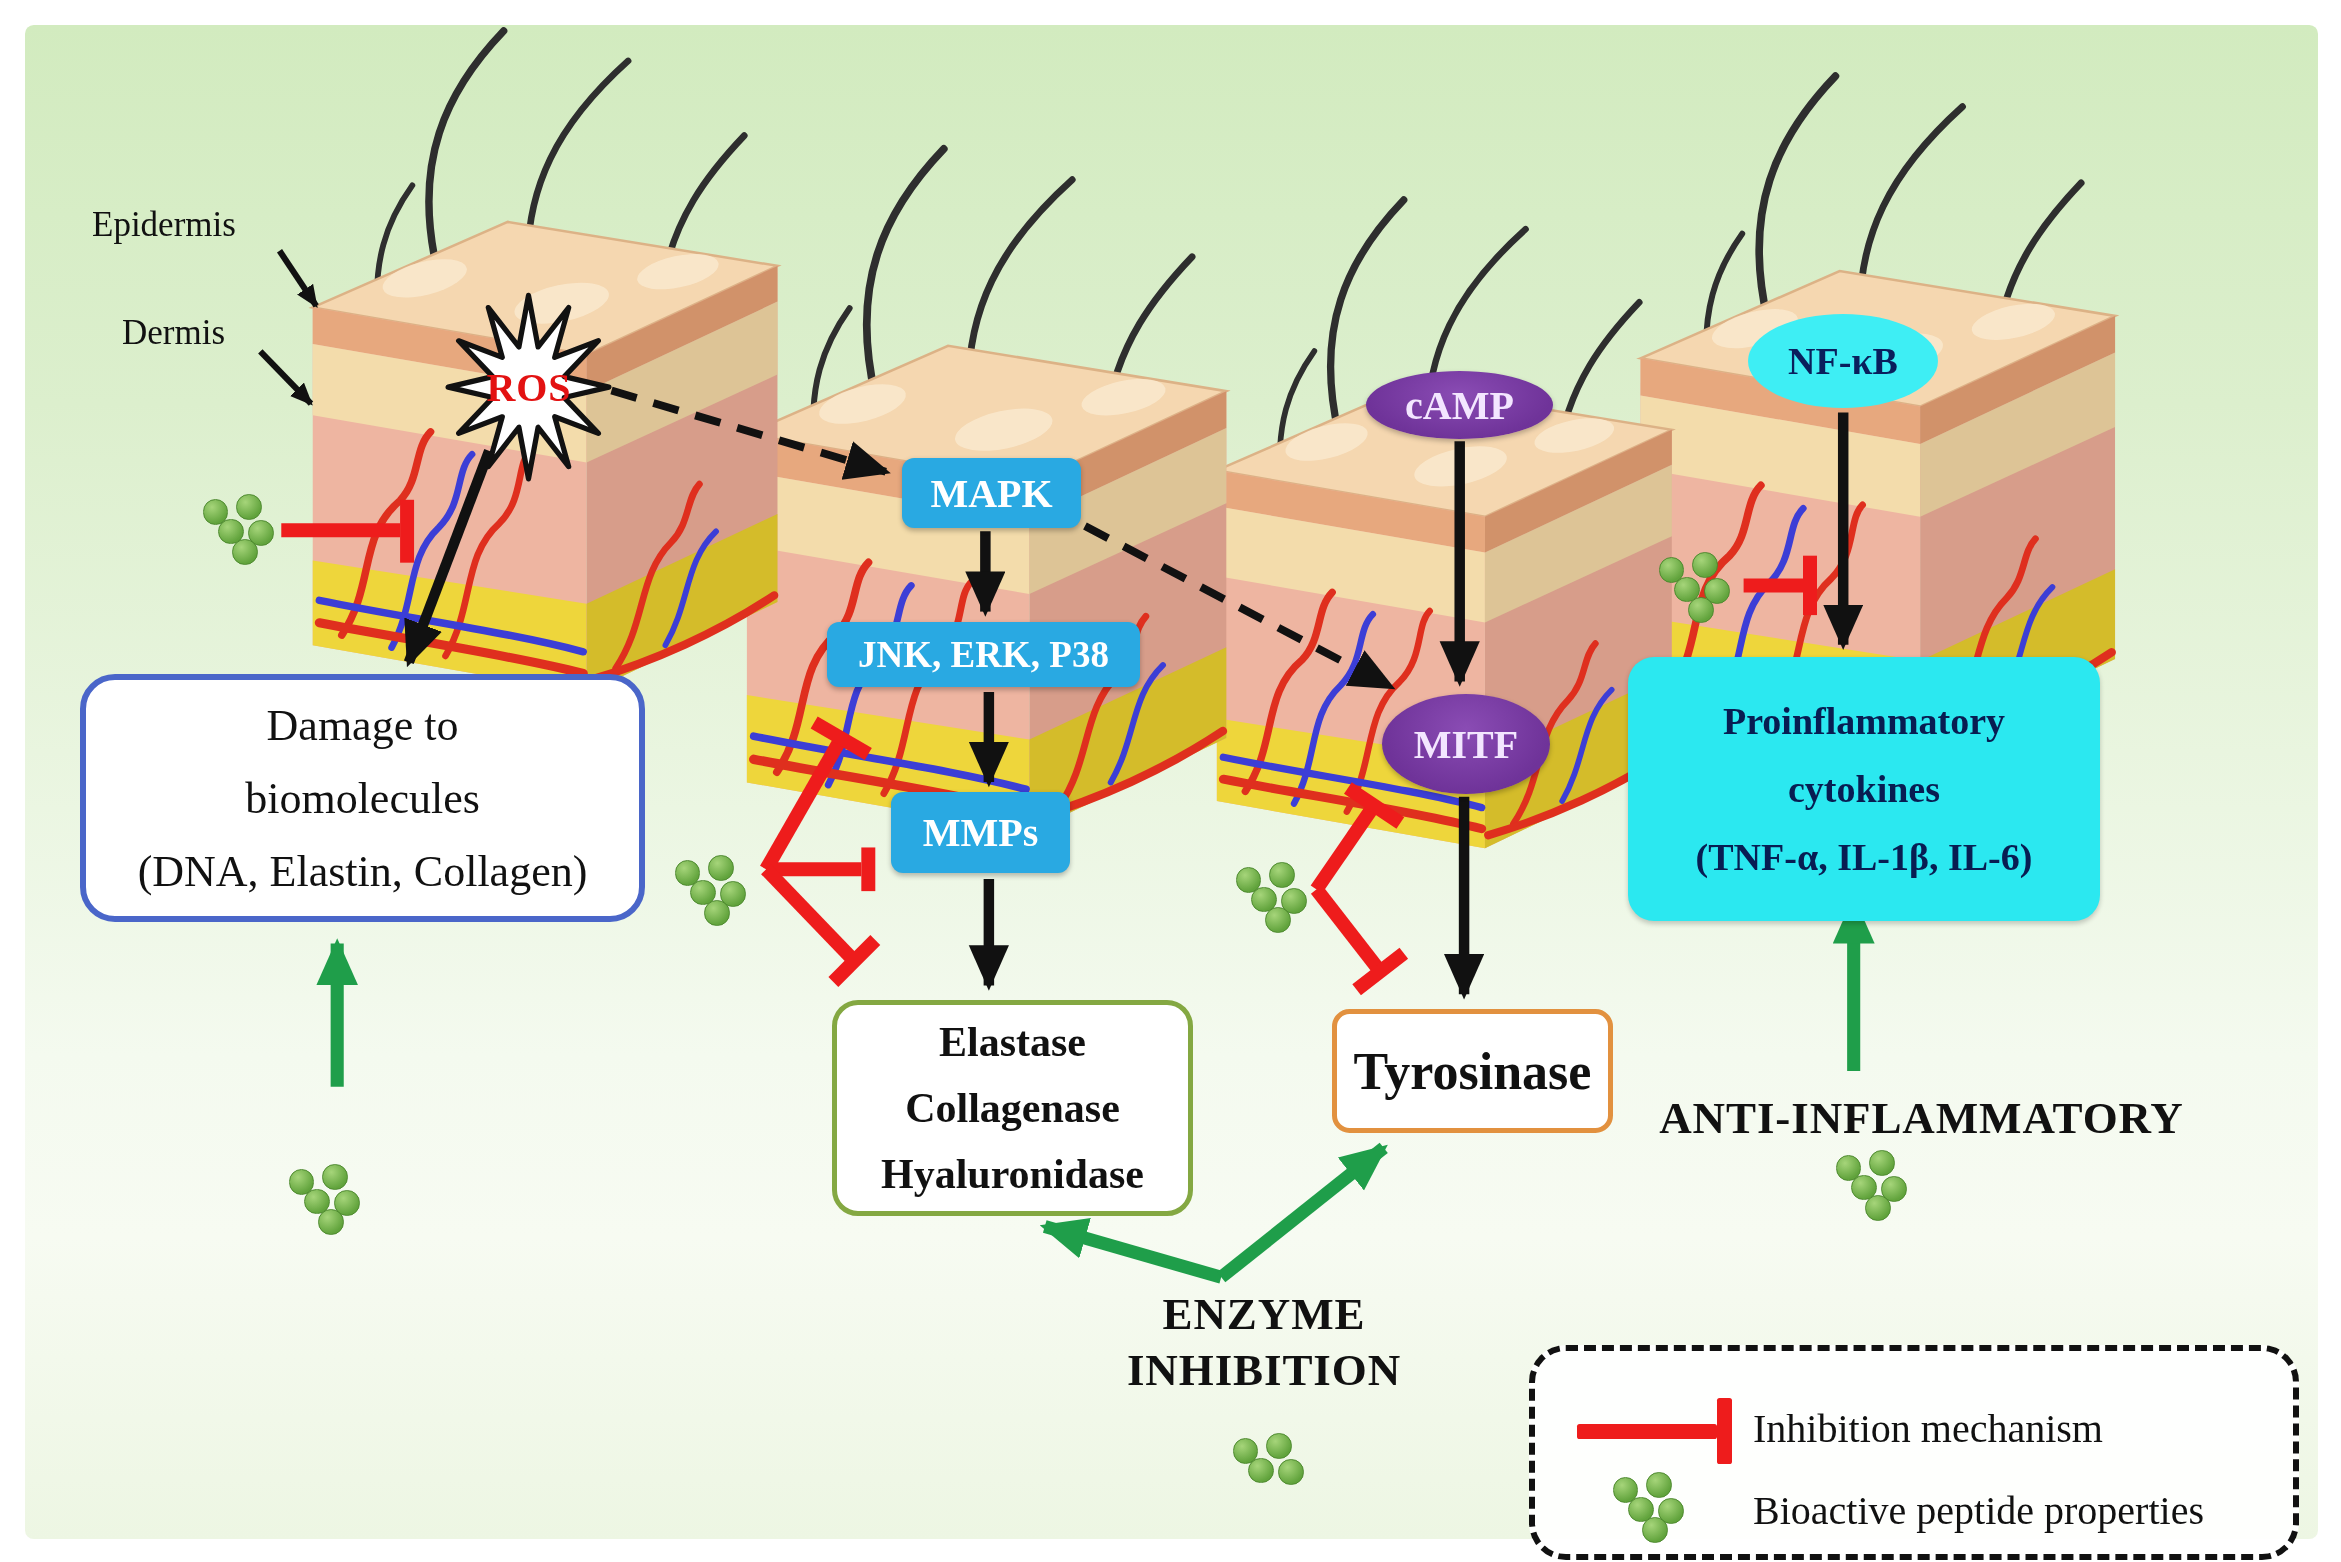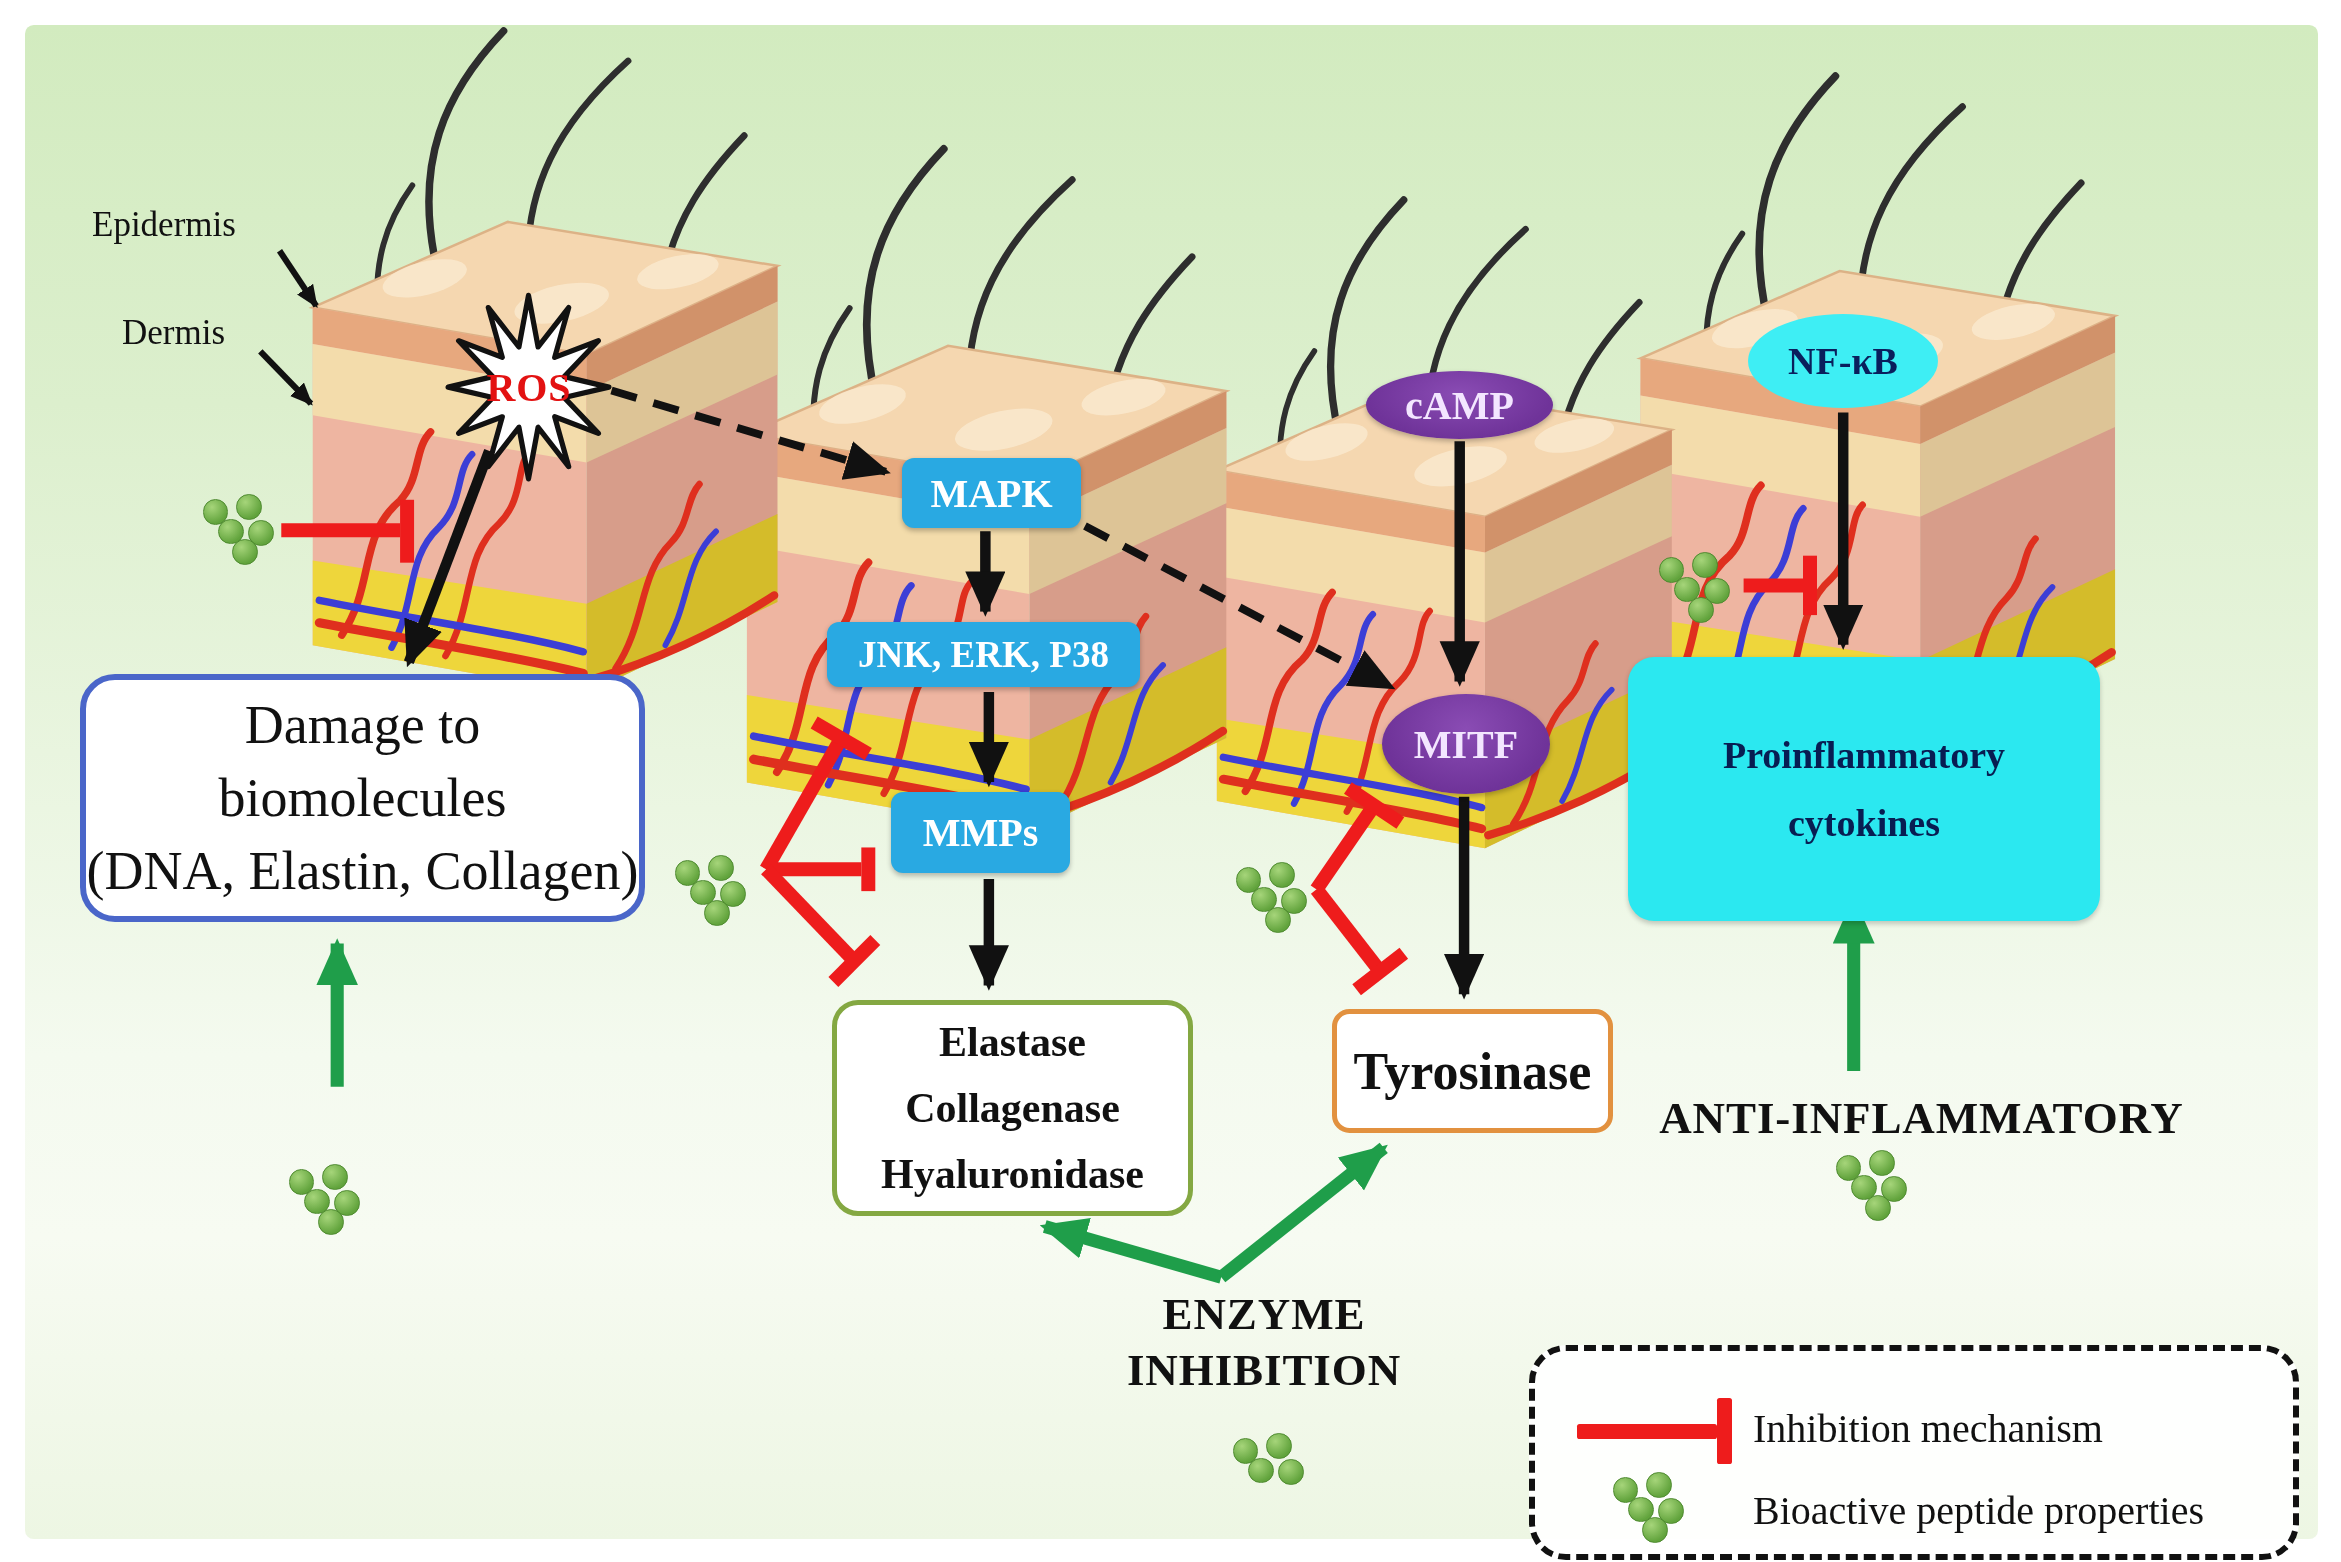--- a/index.html
+++ b/index.html
@@ -162,39 +162,40 @@
     <span>cAMP</span>
   </div>
   <div class="purple center" style="left:1382px;top:694px;width:168px;height:100px;font-size:40px;">
     <span>MITF</span>
   </div>
 
   <div class="cyan-ellipse center" style="left:1748px;top:314px;width:190px;height:94px;font-size:38px;">
     <span>NF-κB</span>
   </div>
 
-  <div class="whitebox col" style="left:80px;top:674px;width:553px;height:236px;border:6.1px solid #4a66c9;font-size:54px;line-height:73px;">
+  <div class="whitebox col" style="left:80px;top:674px;width:553px;height:236px;border:6.1px solid #4a66c9;font-size:44px;line-height:73px;">
     <div>Damage to</div>
     <div>biomolecules</div>
     <div>(DNA, Elastin, Collagen)</div>
   </div>
 
   <div class="whitebox col" style="left:832px;top:1000px;width:351px;height:206px;border:5.2px solid #84a842;border-radius:26px;font-size:42px;font-weight:bold;line-height:66px;">
     <div>Elastase</div>
     <div>Collagenase</div>
     <div>Hyaluronidase</div>
   </div>
 
   <div class="whitebox center" style="left:1332px;top:1009px;width:271px;height:114px;border:5.2px solid #e2913f;border-radius:17.5px;font-size:52px;font-weight:bold;">
     <span>Tyrosinase</span>
   </div>
 
   <div class="cyanbox col" style="left:1628px;top:657px;width:472px;height:264px;font-size:38px;line-height:68px;">
     <div>Proinflammatory</div>
     <div>cytokines</div>
+    <div>(TNF-α, IL-1β, IL-6)</div>
   </div>
 
   <div class="txt col prop" style="left:1037px;top:1286px;width:454px;font-size:45px;line-height:56px;">
     <div>ENZYME</div>
     <div>INHIBITION</div>
   </div>
   <div class="txt prop center" style="left:1642px;top:1092px;width:559px;font-size:45px;">ANTI-INFLAMMATORY</div>
 
   <div class="dots" style="left:199px;top:494px;">
       <i></i>

